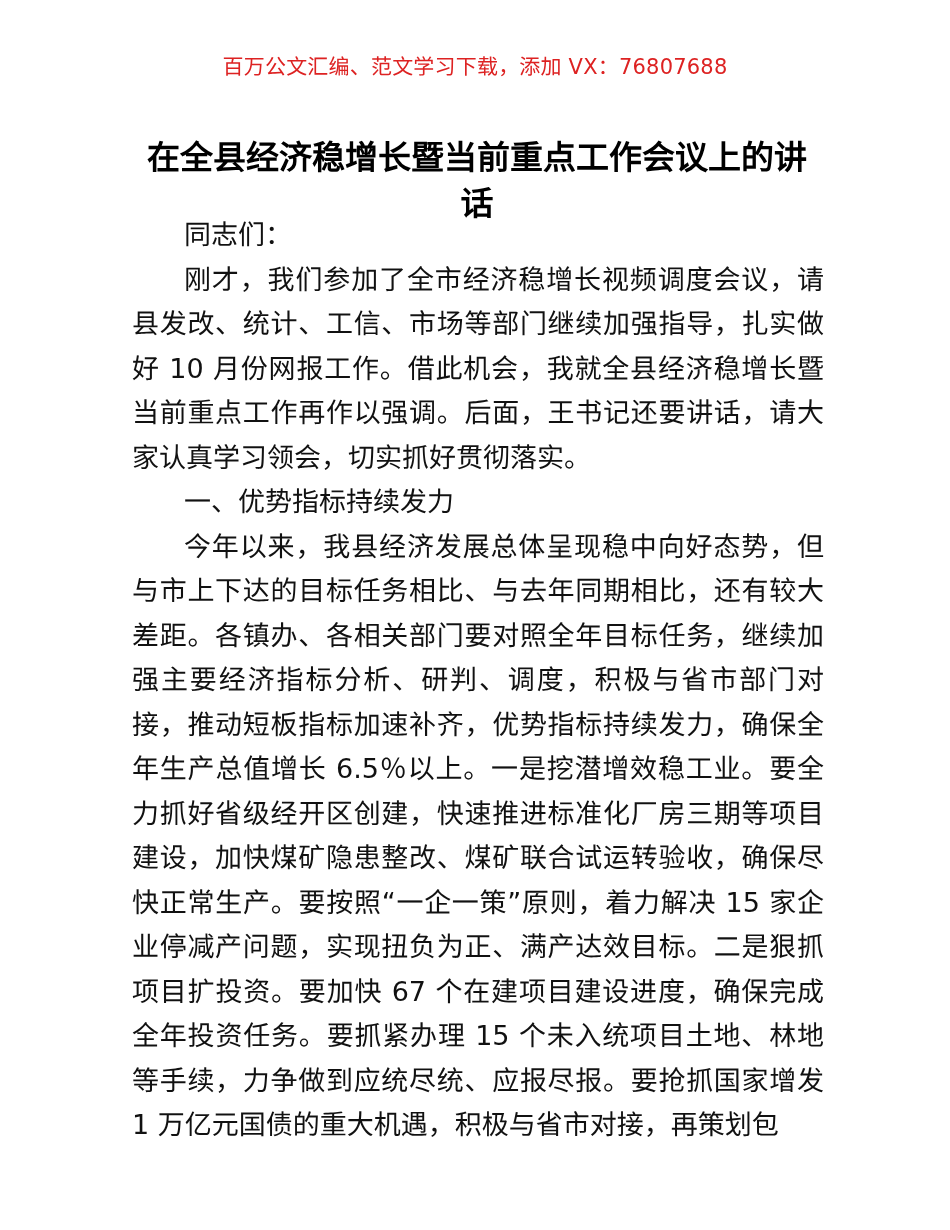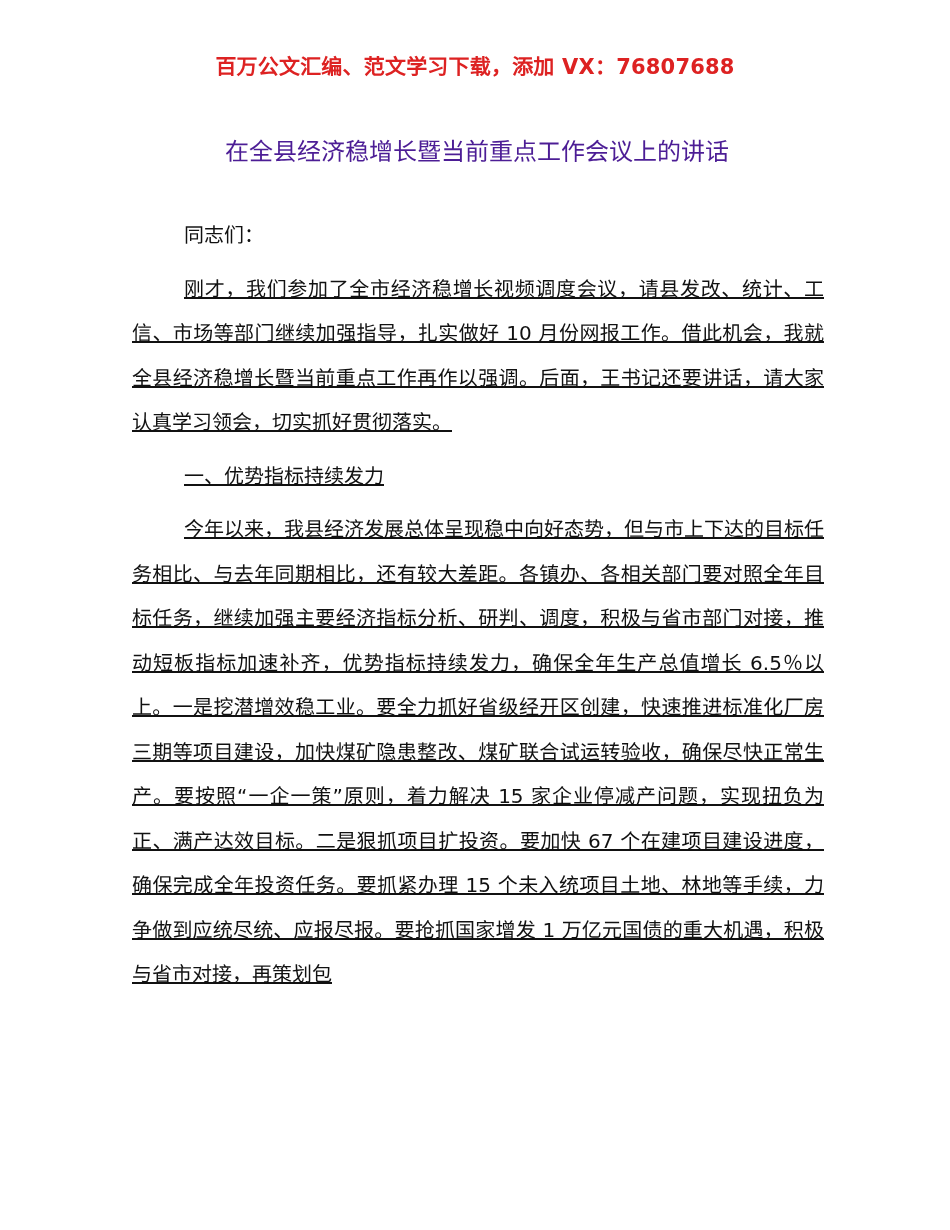--- a/index.html
+++ b/index.html
@@ -30,66 +30,65 @@
 
   
   .promo-header {
     position: absolute;
     left: 0;
     top: 52px;
     width: 950px;
     text-align: center;
     font-size: 21px;
     line-height: 30px;
-    font-weight: 700;
+    font-weight: 400;
     color: #dd2222;
     letter-spacing: 0.2px;
     white-space: nowrap;
   }
 
   
   .doc-title {
     position: absolute;
     left: 132px;
     top: 113px;
     width: 690px;
     text-align: center;
-    font-size: 24px;
+    font-size: 33px;
     line-height: 46px;
-    font-weight: 400;
-    color: #4c1d95;
+    font-weight: 700;
+    color: #000000;
     letter-spacing: 0px;
   }
 
   
   .body-block {
     position: absolute;
     left: 132px;
     top: 213px;
     width: 692px;
   }
 
   .para {
-    font-size: 20px;
+    font-size: 27px;
     line-height: 44.5px;
     color: #111111;
     text-align: justify;
     text-justify: inter-ideograph;
     margin: 0;
     letter-spacing: 0px;
     word-break: break-all;
   }
 
   .para.indent {
     text-indent: 52px;
   }
 
   .para.spaced {
-    margin-top: 9px;
-    text-decoration: underline;
+    margin-top: 0px;
   }
 
   
   .salutation {
     text-indent: 52px;
   }
 
   
   .section-heading {
     text-indent: 52px;

